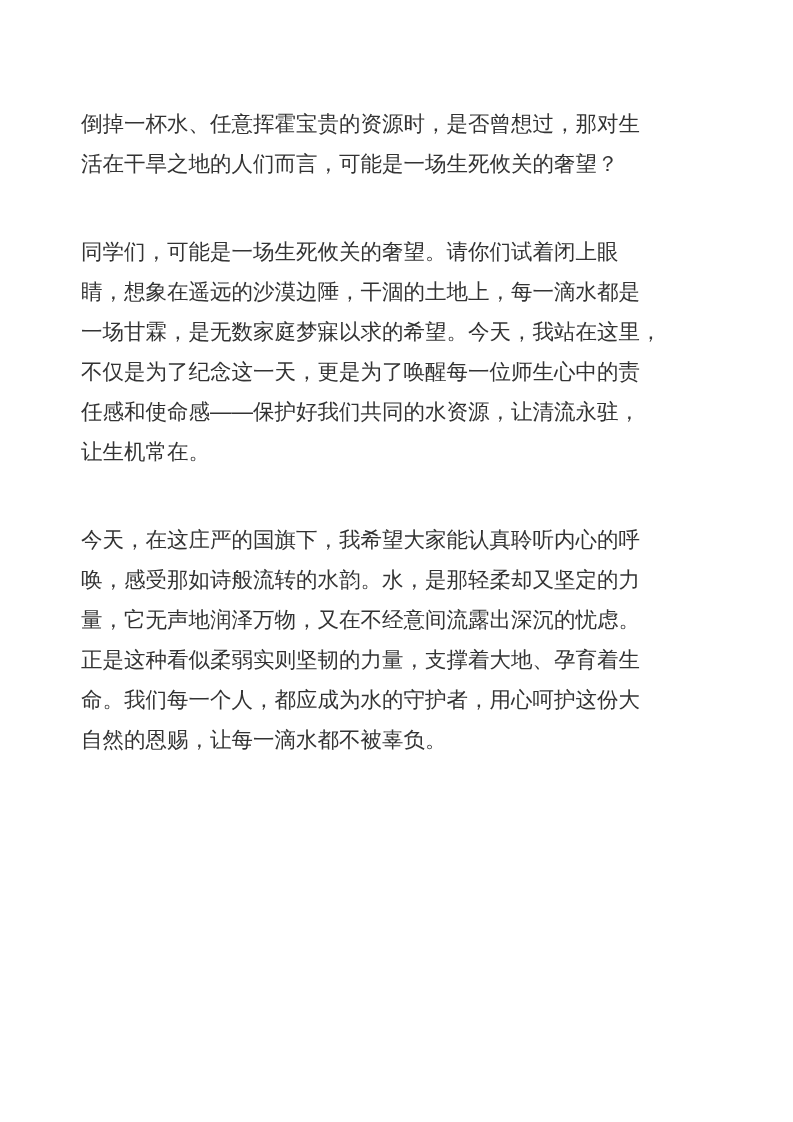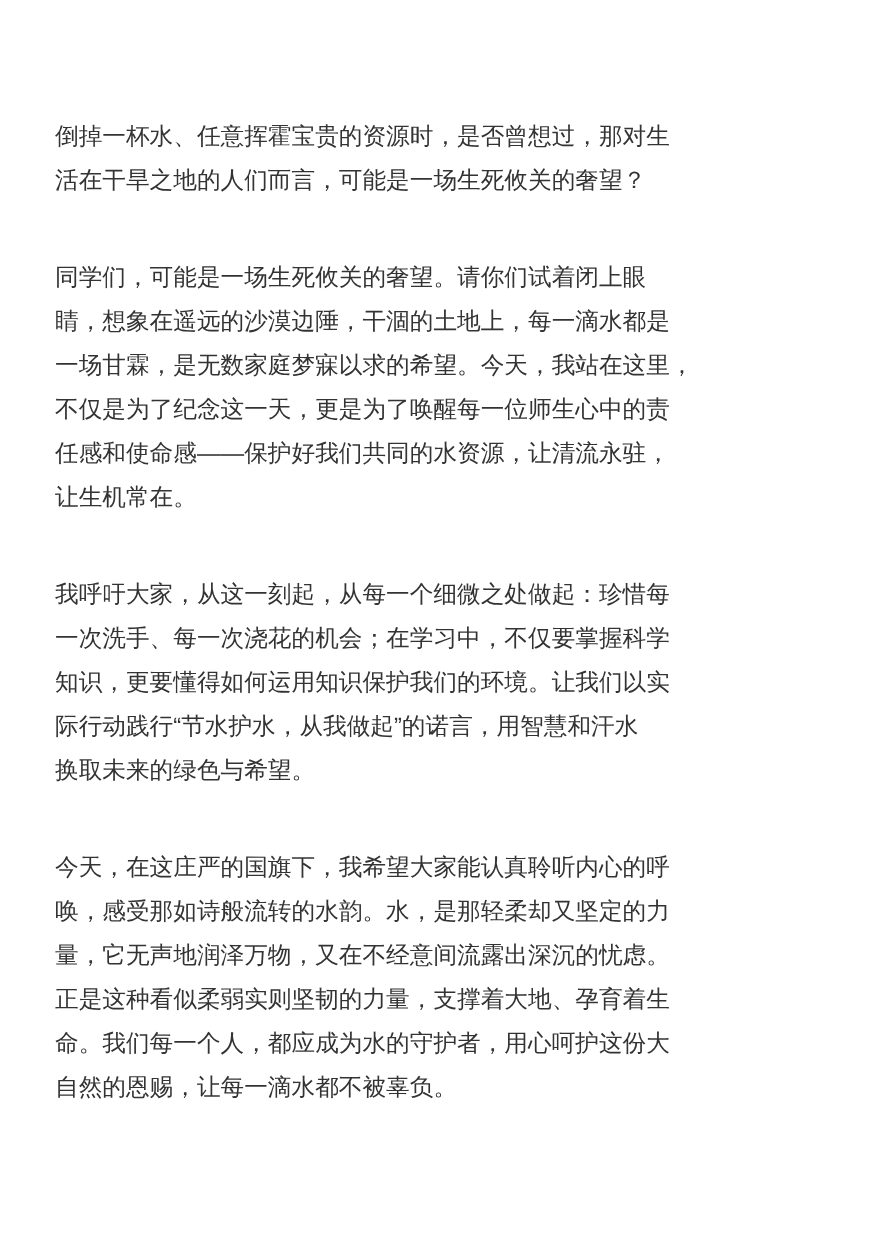--- a/index.html
+++ b/index.html
@@ -11,21 +11,21 @@
     width: 793px;
     height: 1122px;
     overflow: hidden;
     position: relative;
   }
   .page {
     box-sizing: border-box;
     width: 793px;
     height: 1122px;
     background: #ffffff;
-    padding: 104px 55px 0 50px;
+    padding: 104px 55px 0 81px;
   }
   .doc-text {
     font-family: "Liberation Sans", "DejaVu Sans", sans-serif;
     font-size: 21.5px;
     line-height: 40px;
     color: #333333;
     letter-spacing: 0px;
   }
   .para {
     margin: 0 0 48px 0;
@@ -40,24 +40,19 @@
 
 <div class="page doc-text">
   <p class="para">倒掉一杯水、任意挥霍宝贵的资源时，是否曾想过，那对生
 活在干旱之地的人们而言，可能是一场生死攸关的奢望？</p>
   <p class="para">同学们，可能是一场生死攸关的奢望。请你们试着闭上眼
 睛，想象在遥远的沙漠边陲，干涸的土地上，每一滴水都是
 一场甘霖，是无数家庭梦寐以求的希望。今天，我站在这里，
 不仅是为了纪念这一天，更是为了唤醒每一位师生心中的责
 任感和使命感——保护好我们共同的水资源，让清流永驻，
 让生机常在。</p>
-  <p class="para">我呼吁大家，从这一刻起，从每一个细微之处做起：珍惜每
-一次洗手、每一次浇花的机会；在学习中，不仅要掌握科学
-知识，更要懂得如何运用知识保护我们的环境。让我们以实
-际行动践行“节水护水，从我做起”的诺言，用智慧和汗水
-换取未来的绿色与希望。</p>
   <p class="para">今天，在这庄严的国旗下，我希望大家能认真聆听内心的呼
 唤，感受那如诗般流转的水韵。水，是那轻柔却又坚定的力
 量，它无声地润泽万物，又在不经意间流露出深沉的忧虑。
 正是这种看似柔弱实则坚韧的力量，支撑着大地、孕育着生
 命。我们每一个人，都应成为水的守护者，用心呵护这份大
 自然的恩赐，让每一滴水都不被辜负。</p>
 </div>
 
 </body></html>

